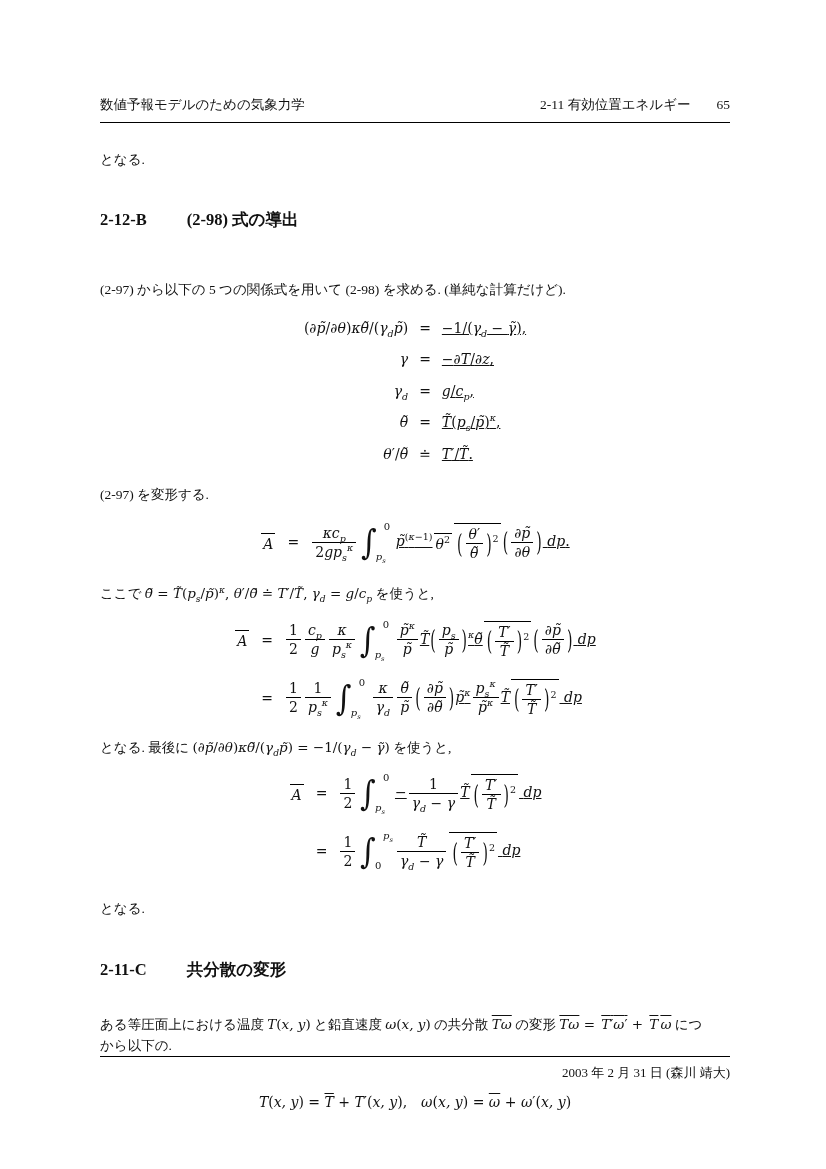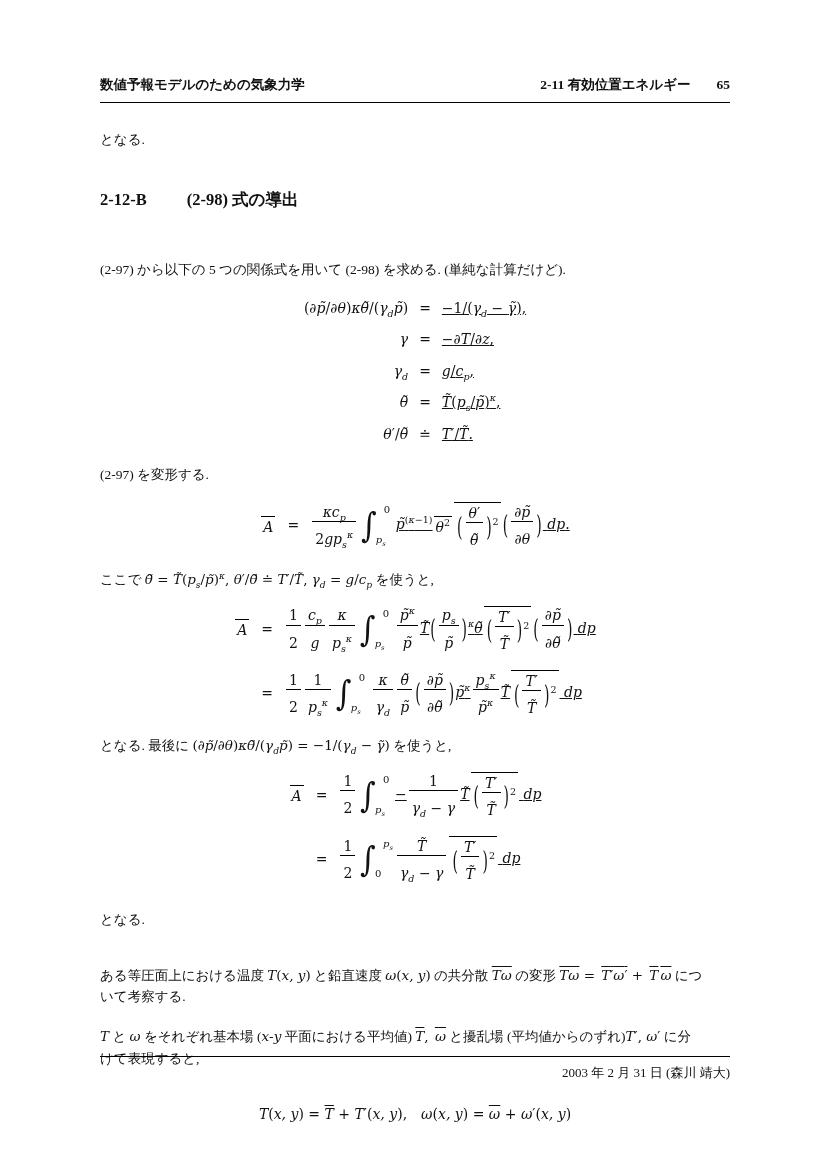--- a/index.html
+++ b/index.html
@@ -7,22 +7,22 @@
   body {
     width:826px; height:1169px; position:relative; overflow:hidden;
     color:#111; font-family:"Liberation Serif","DejaVu Serif",serif;
     font-size:13.5px; line-height:1.6;
   }
   .page { position:absolute; left:100px; top:0; width:630px; }
 
   
   .pheader {
     display:flex; justify-content:space-between; align-items:baseline;
-    padding-top:74px; padding-bottom:6px; border-bottom:1.4px solid #000;
-    font-weight:bold; font-size:13.5px;
+    padding-top:94px; padding-bottom:6px; border-bottom:1.4px solid #000;
+    font-weight:normal; font-size:13.5px;
   }
   .pnum { margin-left:26px; }
 
   
   .bodytext { font-size:13.5px; }
   .mt-tonaru1 { margin-top:26px; }
   .mt-headB   { margin-top:40px; }
   .mt-paraB   { margin-top:49px; }
   .mt-trans   { margin-top:14px; }
   .mt-kokode  { margin-top:12px; }
@@ -49,21 +49,21 @@
   .eqtable td.rhs { text-align:left;text-decoration:underline; }
   .rel5 { margin-top:12px; }
   .rel5 td { padding:4.5px 0; font-size:14px; }
   .disp td { padding:9px 0; font-size:14px; line-height:1.15; }
   .mt-eqA1 { margin-top:8px; }
   .mt-eqA2 { margin-top:6px; }
   .mt-eqA3 { margin-top:6px; }
 
   .frac { display:inline-block; vertical-align:middle; text-align:center; margin:0 2px; line-height:1.15; }
   .fn { display:block; padding:0 3px 1px; }
-  .fd { display:block; border-top:1px solid #000; padding:9px 3px 0; }
+  .fd { display:block; border-top:1px solid #000; padding:1px 3px 0; }
   .ol { display:inline-block; vertical-align:middle; border-top:1px solid #000; padding:2px 2px 0; margin:0 1px; }
   .bp { display:inline-block; vertical-align:middle; font-style:normal; transform:scaleY(1.9); margin:0 1px; }
   .int { display:inline-block; vertical-align:middle; font-style:normal; font-size:30px; line-height:0; transform:scaleY(1.15); margin-left:3px; }
   .lim { display:inline-block; vertical-align:middle; position:relative; width:16px; height:40px; font-size:10px; line-height:1; margin:0 4px 0 -1px; }
   .lim .hi { position:absolute; top:0; left:8px; }
   .lim .lo { position:absolute; bottom:0; left:0; }
 
   .eqcenter { text-align:center; margin-top:34px; font-size:14px; }
 
   
@@ -162,30 +162,29 @@
     <tr>
       <td class="lhs math"></td>
       <td class="rel math">=</td>
       <td class="rhs math"><span class="frac"><span class="fn">1</span><span class="fd">2</span></span><span class="int">∫</span><span class="lim"><span class="hi"><i>p<sub>s</sub></i></span><span class="lo">0</span></span><span class="frac"><span class="fn"><i>T̃</i></span><span class="fd"><i>γ<sub>d</sub></i> − <i>γ</i></span></span><span class="ol"><span class="bp">(</span><span class="frac"><span class="fn"><i>T</i>′</span><span class="fd"><i>T̃</i></span></span><span class="bp">)</span><sup>2</sup></span> <i>dp</i></td>
     </tr>
   </tbody>
     </table>
 
   <p class="bodytext mt-tonaru2">となる.</p>
 
+  <h2 class="secheading mt-headC">
+    <span class="secnum">2-11-C</span><span class="sectitle">共分散の変形</span>
+  </h2>
 
   <div class="bodytext mt-paraC1">
     <div>ある等圧面上における温度 <span class="math"><i>T</i>(<i>x, y</i>)</span> と鉛直速度 <span class="math"><i>ω</i>(<i>x, y</i>)</span> の共分散 <span class="math"><span class="ov"><i>Tω</i></span></span> の変形 <span class="math"><span class="ov"><i>Tω</i></span> = <span class="ov"><i>T</i>′<i>ω</i>′</span> + <span class="ov"><i>T</i></span><span class="ov"><i>ω</i></span></span> につ</div>
-    <div>いて考察する.</div>
+    <div>から以下の.</div>
   </div>
 
-  <div class="bodytext mt-paraC2">
-    <div><span class="math"><i>T</i></span> と <span class="math"><i>ω</i></span> をそれぞれ基本場 (<span class="math"><i>x</i>-<i>y</i></span> 平面における平均値) <span class="math"><span class="ov"><i>T</i></span>, <span class="ov"><i>ω</i></span></span> と擾乱場 (平均値からのずれ)<span class="math"><i>T</i>′, <i>ω</i>′</span> に分</div>
-    <div>けて表現すると,</div>
-  </div>
 
   <div class="eqcenter"><span class="math"><i>T</i>(<i>x, y</i>) = <span class="ov"><i>T</i></span> + <i>T</i>′(<i>x, y</i>), <i>ω</i>(<i>x, y</i>) = <span class="ov"><i>ω</i></span> + <i>ω</i>′(<i>x, y</i>)</span></div>
 
 </div>
 
 <div class="pfooter">
   <div class="frule"></div>
   <div class="fdate">2003 年 2 月 31 日 (森川 靖大)</div>
 </div>
 

